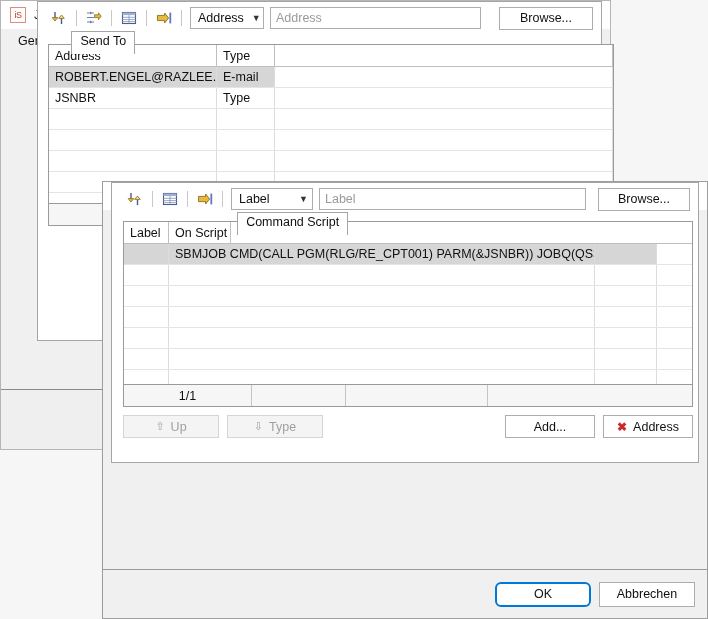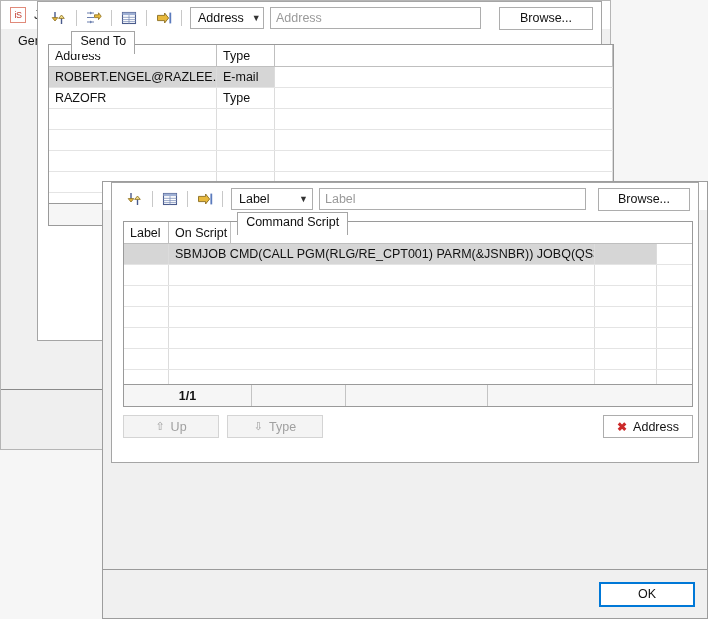--- a/index.html
+++ b/index.html
@@ -274,21 +274,21 @@
           <div class="gcell" style="width:58px;">Type</div>
           <div class="gcell" style="flex:1;"></div>
         </div>
 
         <div class="grow body selected">
           <div class="gcell" style="width:168px;">ROBERT.ENGEL@RAZLEE.DE</div>
           <div class="gcell" style="width:58px;">E-mail</div>
           <div class="gcell" style="flex:1; background:#ffffff;"></div>
         </div>
         <div class="grow body">
-          <div class="gcell" style="width:168px;">RAZOFR</div>
+          <div class="gcell" style="width:168px;">JSNBR</div>
           <div class="gcell" style="width:58px;">Type</div>
           <div class="gcell" style="flex:1;"></div>
         </div>
         <div class="grow body">
           <div class="gcell" style="width:168px;"></div>
           <div class="gcell" style="width:58px;"></div>
           <div class="gcell" style="flex:1;"></div>
         </div>
         <div class="grow body">
           <div class="gcell" style="width:168px;"></div>
@@ -413,46 +413,48 @@
           <div class="gcell" style="width:35px; border-right:none;"></div>
         </div>
         <div class="grow body">
           <div class="gcell" style="width:45px;"></div>
           <div class="gcell" style="flex:1;"></div>
           <div class="gcell" style="width:62px;"></div>
           <div class="gcell" style="width:35px; border-right:none;"></div>
         </div>
       </div>
 
-      <div class="gridfooter" id="fg-footer" style="border:1px solid #9a9a9a; border-top:none;font-weight:bold;">
+      <div class="gridfooter" id="fg-footer" style="border:1px solid #9a9a9a; border-top:none;">
         <div class="fcell" style="width:128px;">1/1</div>
         <div class="fcell" style="width:94px;"></div>
         <div class="fcell" style="width:142px;"></div>
         <div class="fcell" style="flex:1; border-right:none;"></div>
       </div>
 
       <div id="fg-buttons">
         <div class="btn disabled" style="width:96px; min-width:0;">
           <span style="margin-right:6px; font-size:11px;">⇧</span>
           <span>Up</span>
         </div>
         <div class="btn disabled" style="width:96px; min-width:0; margin-left:8px;">
           <span style="margin-right:6px; font-size:11px;">⇩</span>
           <span>Type</span>
         </div>
 
         <div style="flex:1;"></div>
 
+        <div class="btn" style="width:90px; min-width:0;">Add...</div>
         <div class="btn" style="width:90px; min-width:0; margin-left:8px;">
           <span style="color:#cc2a2a; font-weight:bold; margin-right:6px; font-size:12px;">✖</span>
           <span>Address</span>
         </div>
       </div>
 
     </div>
 
     <div id="fg-divider"></div>
     <div id="fg-bottom">
-      <div class="btn focus" style="width:96px; min-width:0; height:25px;">OK</div>
+      <div class="btn focus" style="width:96px; min-width:0; height:25px;border-radius:6px;">OK</div>
+      <div class="btn" style="width:96px; min-width:0; height:25px; margin-left:8px;">Abbrechen</div>
     </div>
   </div>
 
 </div>
 
 </body></html>

